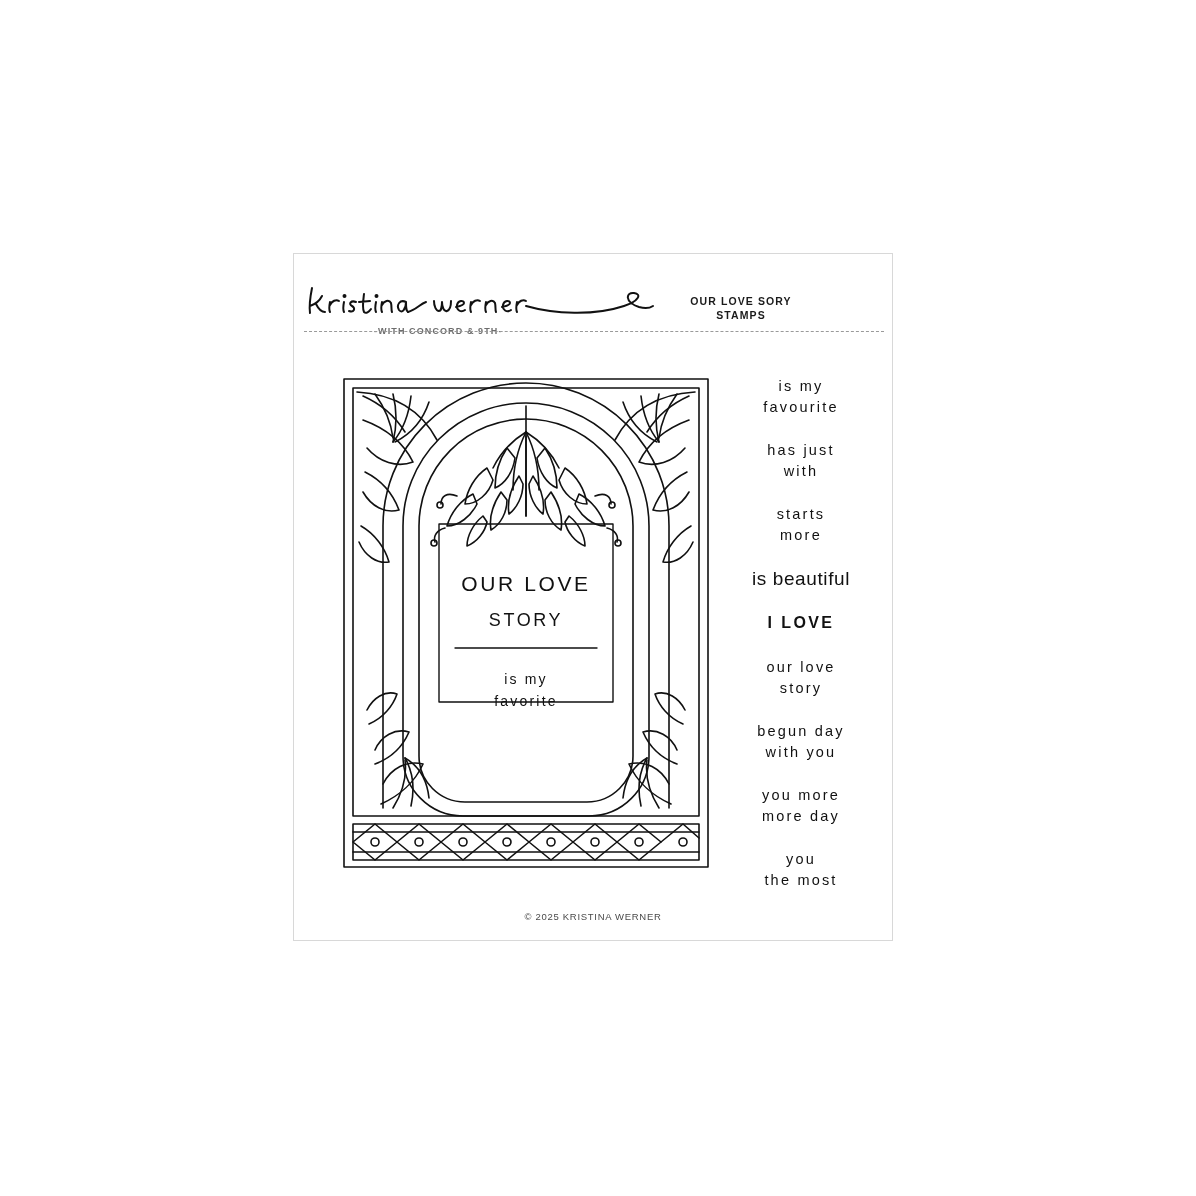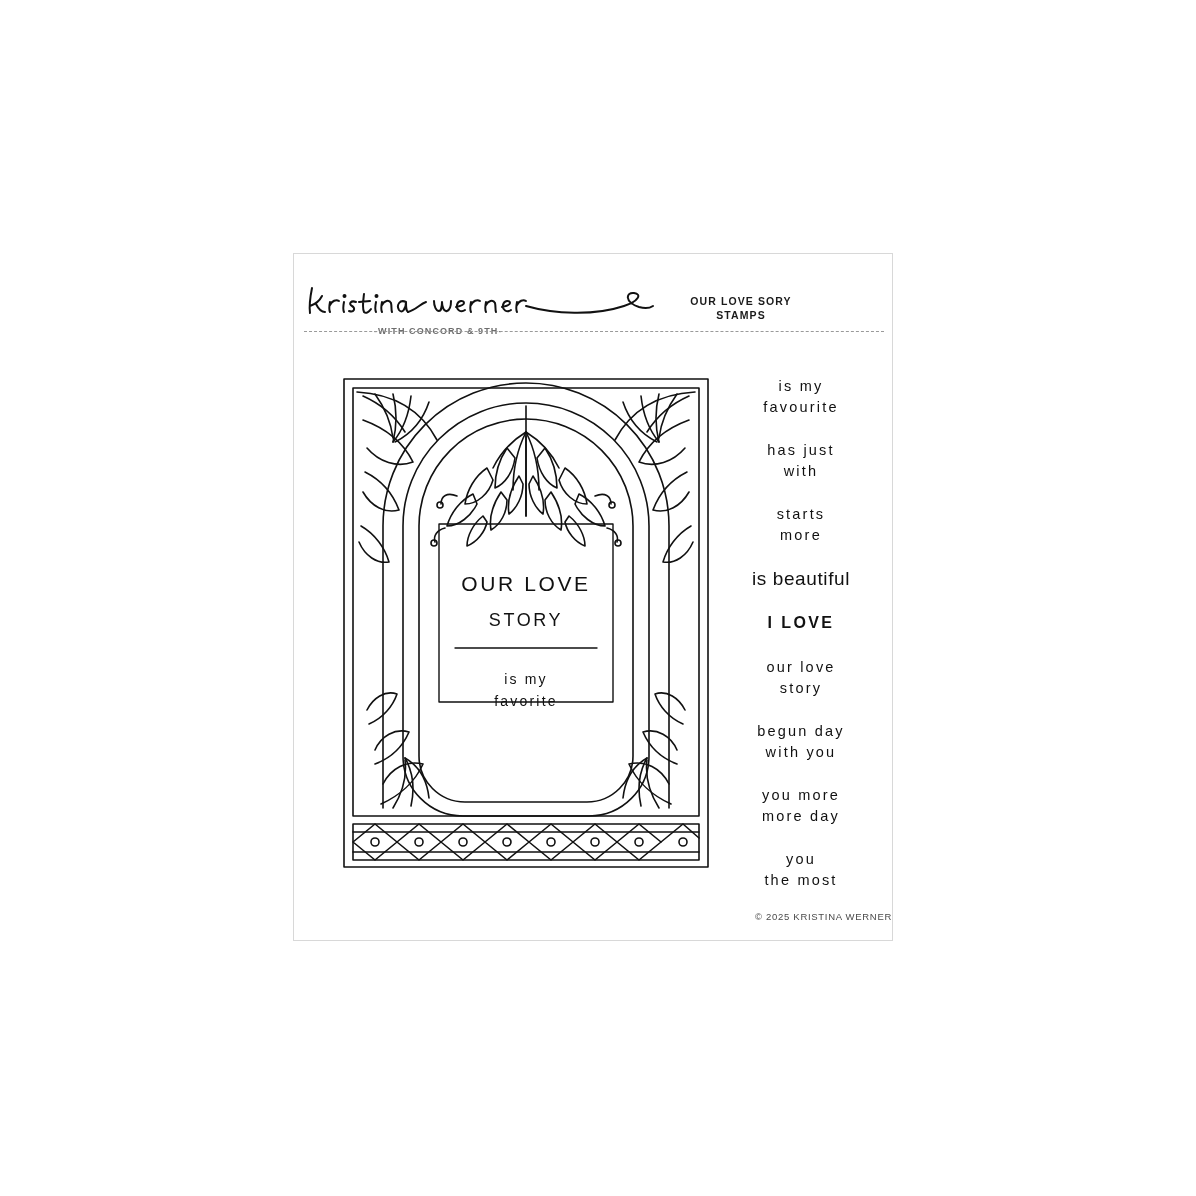--- a/index.html
+++ b/index.html
@@ -131,21 +131,21 @@
     background: #111111;
     margin: 12px auto 0 auto;
   }
 
   
   #copyright {
     position: absolute;
     left: 0;
     right: 0;
     bottom: 18px;
-    text-align: right;
+    text-align: center;
     font-size: 9.5px;
     letter-spacing: 0.7px;
     color: #4a4a4a;
   }
 
   
   .art-title {
     font-family: "Liberation Sans", sans-serif;
     font-size: 21px;
     letter-spacing: 2.6px;

